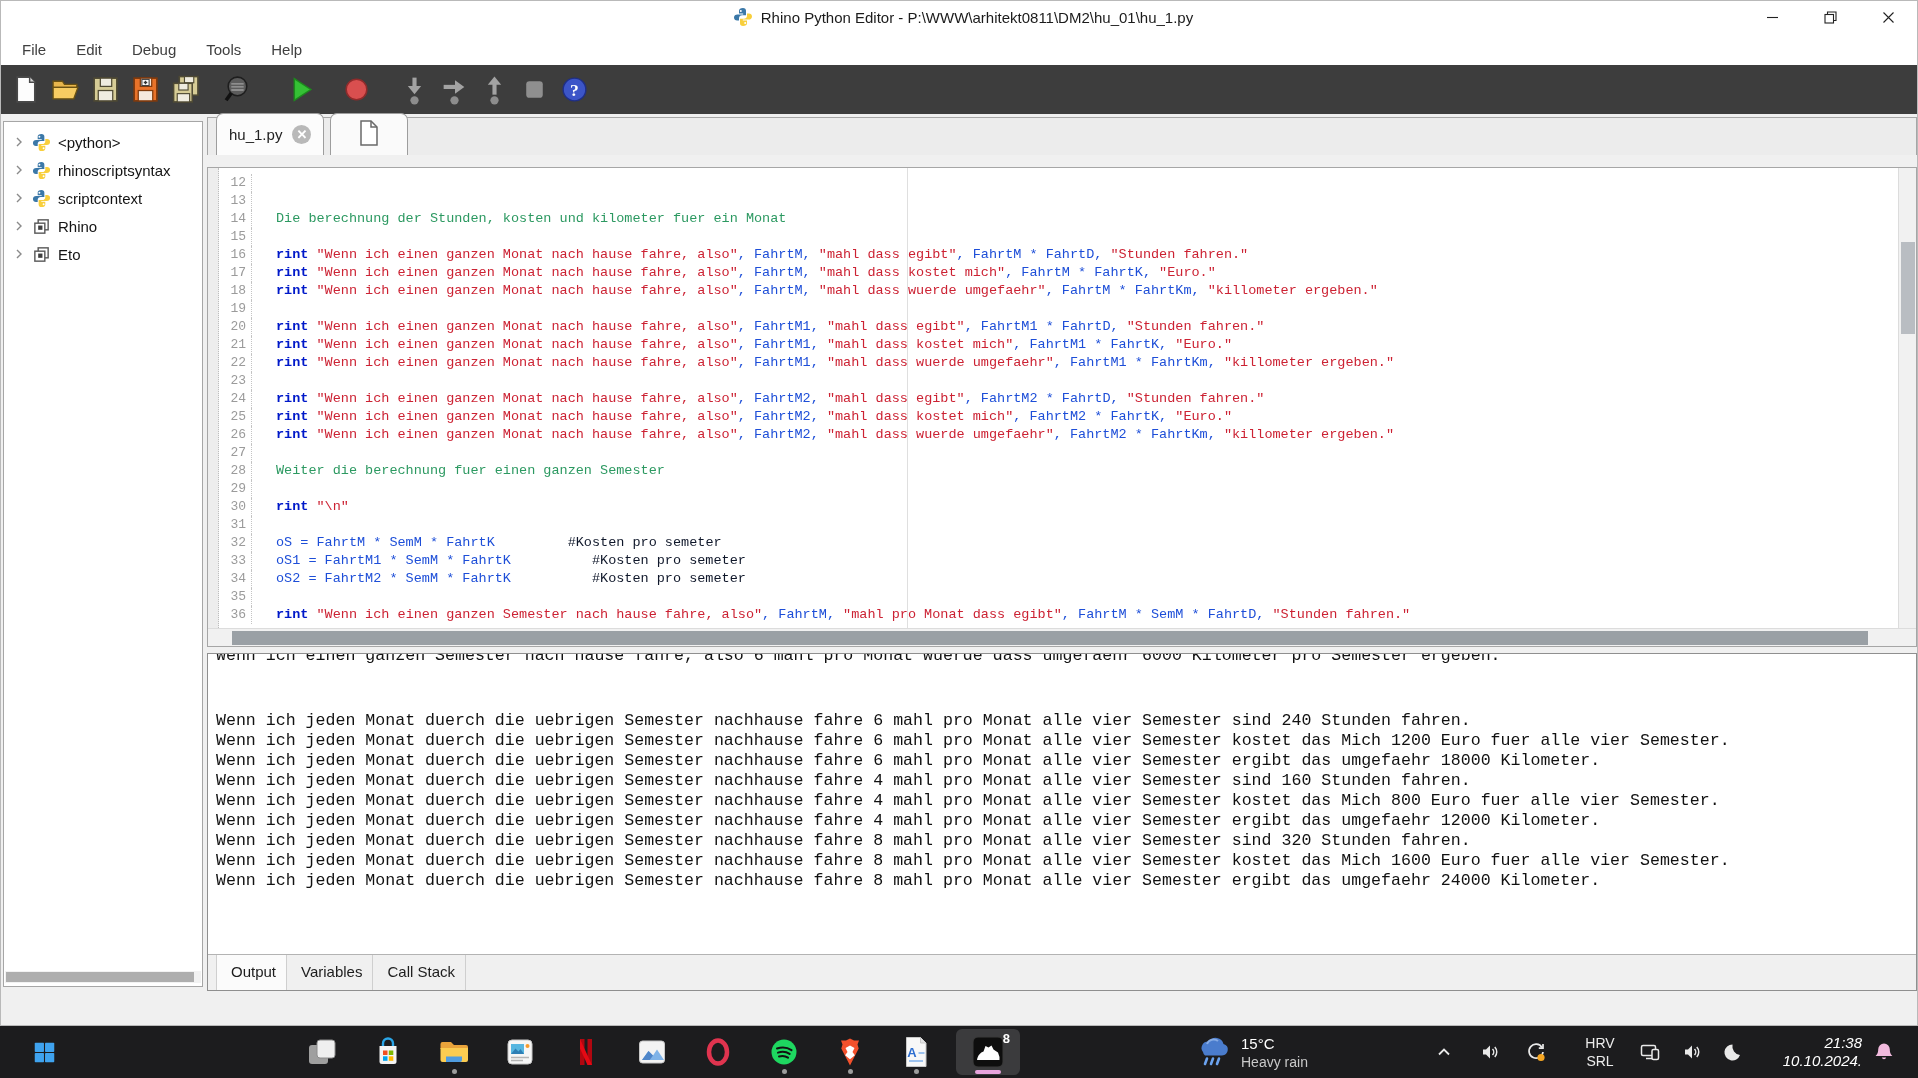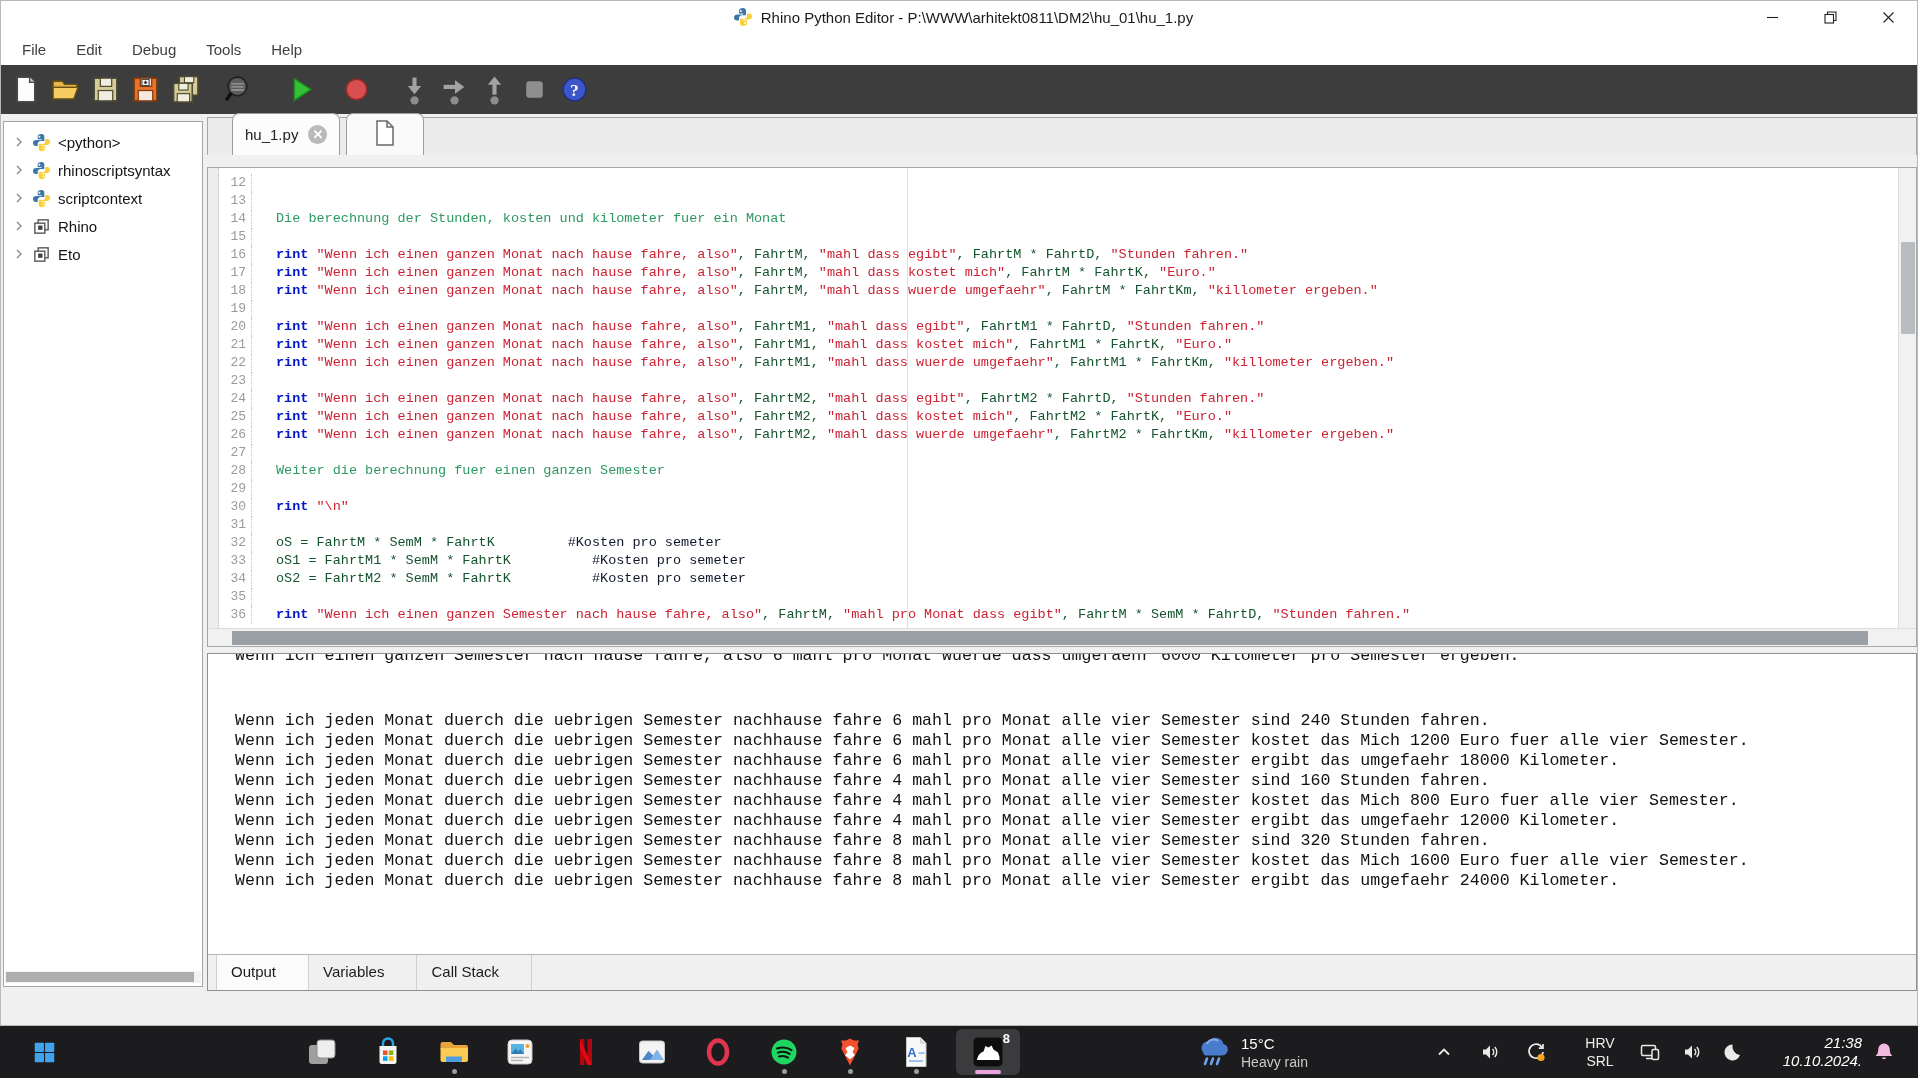--- a/index.html
+++ b/index.html
@@ -42,21 +42,21 @@
   .chev{width:12px;height:12px;display:inline-flex;margin-right:7px;color:#8a8a8a;}
   .chev svg{width:12px;height:12px;}
   .tree-icon{width:19px;height:19px;display:inline-flex;margin-right:7px;}
   .tree-icon svg{width:19px;height:19px;}
   .tree-label{font-size:15px;color:#141414;}
   .side-hscroll{position:absolute;left:1px;bottom:3px;width:196px;height:12px;background:#f2f2f2;}
   .side-hscroll .thumb{position:absolute;left:1px;top:1px;width:188px;height:10px;background:#aeaeae;}
 
   
   .tabbar{position:absolute;left:206px;top:116px;width:1710px;height:38px;background:#ececec;
-    border:1px solid #a6a6a6;border-bottom:none;display:flex;align-items:flex-end;padding-left:24px;}
+    border:1px solid #a6a6a6;border-bottom:none;display:flex;align-items:flex-end;padding-left:8px;}
   .tab{height:42px;display:flex;align-items:center;border:1px solid #9d9d9d;border-bottom:none;
     border-radius:7px 7px 0 0;background:#fafafa;padding:0 12px;}
   .tab.active{background:#fcfcfc;}
   .tab-label{font-size:15px;color:#222;margin-right:10px;}
   .close-circle{width:19px;height:19px;border-radius:50%;background:#b9b9b9;color:#fff;
     font-size:13px;line-height:19px;text-align:center;font-weight:bold;}
   .tab.new-tab{width:78px;justify-content:center;margin-left:6px;}
   .tab.new-tab svg{width:22px;height:26px;}
 
   
@@ -66,41 +66,41 @@
     background:#ededed;border-right:1px dotted #bdbdbd;}
   .margin-line{position:absolute;left:699px;top:0;width:1px;height:461px;background:#dfdfdf;}
   .code-lines{position:absolute;left:10px;top:6px;font-family:"Liberation Mono",monospace;
     font-size:13.5px;line-height:18px;white-space:pre;}
   .code-line{display:flex;height:18px;}
   .ln{flex:0 0 34px;text-align:right;padding-right:5px;color:#9b9b9b;
     border-right:1px dotted #c4c4c4;font-size:13px;}
   .code-text{padding-left:24px;}
   .tok-kw{color:#0019c9;font-weight:bold;}
   .tok-st{color:#cc2233;}
-  .tok-tx{color:#14532d;margin-top:8px;}
+  .tok-tx{color:#1d4ed8;margin-top:8px;}
   .tok-c1{color:#2c9961;}
   .tok-c2{color:#0f172a;}
   .vscroll{position:absolute;right:0;top:0;width:18px;height:462px;background:#f1f1f1;
     border-left:1px solid #dcdcdc;}
   .vscroll .thumb{position:absolute;left:2px;top:74px;width:14px;height:92px;background:#b9bdc2;}
   .code-hscroll{position:absolute;left:0;bottom:0;width:100%;height:18px;background:#f1f1f1;
     border-top:1px solid #dcdcdc;}
   .code-hscroll .thumb{position:absolute;left:24px;top:2px;width:1636px;height:14px;background:#9aa0a5;}
 
   
   .output-panel{position:absolute;left:206px;top:652px;width:1710px;height:338px;background:#fff;
     border:1px solid #8f8f8f;overflow:hidden;}
   .output-lines{position:absolute;left:8px;top:0;right:2px;font-family:"Liberation Mono",monospace;
-    font-size:16.6px;line-height:20px;color:#111;white-space:pre;overflow:hidden;height:300px;margin-left:19px;}
+    font-size:16.6px;line-height:20px;color:#111;white-space:pre;overflow:hidden;height:300px;}
   .out-line{height:20px;}
   .out-line.clipped{margin-top:-8px;}
   .out-line.first-full{margin-top:45px;}
   .bottom-tabs{position:absolute;left:0;bottom:0;width:100%;height:36px;background:#f0f0f0;
     border-top:1px solid #b3b3b3;display:flex;align-items:stretch;padding-left:8px;}
-  .btab{font-size:15px;color:#1c1c1c;padding:8px 32px 0 14px;border-right:1px solid #cfcfcf;}
+  .btab{font-size:15px;color:#1c1c1c;padding:8px 10px 0 14px;border-right:1px solid #cfcfcf;}
   .btab.active{background:#fbfbfb;border-left:1px solid #cfcfcf;}
 
   
   .taskbar{position:absolute;left:0;top:1026px;width:1918px;height:52px;background:#1c1c1e;}
   .tb-start{position:absolute;left:22px;top:6px;width:44px;height:40px;background:transparent;
     border:none;display:flex;align-items:center;justify-content:center;padding:0;}
   .tb-start svg{width:27px;height:27px;}
   .tb-search{position:absolute;left:86px;top:5px;width:200px;height:42px;border-radius:21px;
     background:#3a3a3a;border:1px solid #4f4f4f;display:flex;align-items:center;padding-left:14px;}
   .tb-search svg{width:18px;height:18px;margin-right:9px;}

